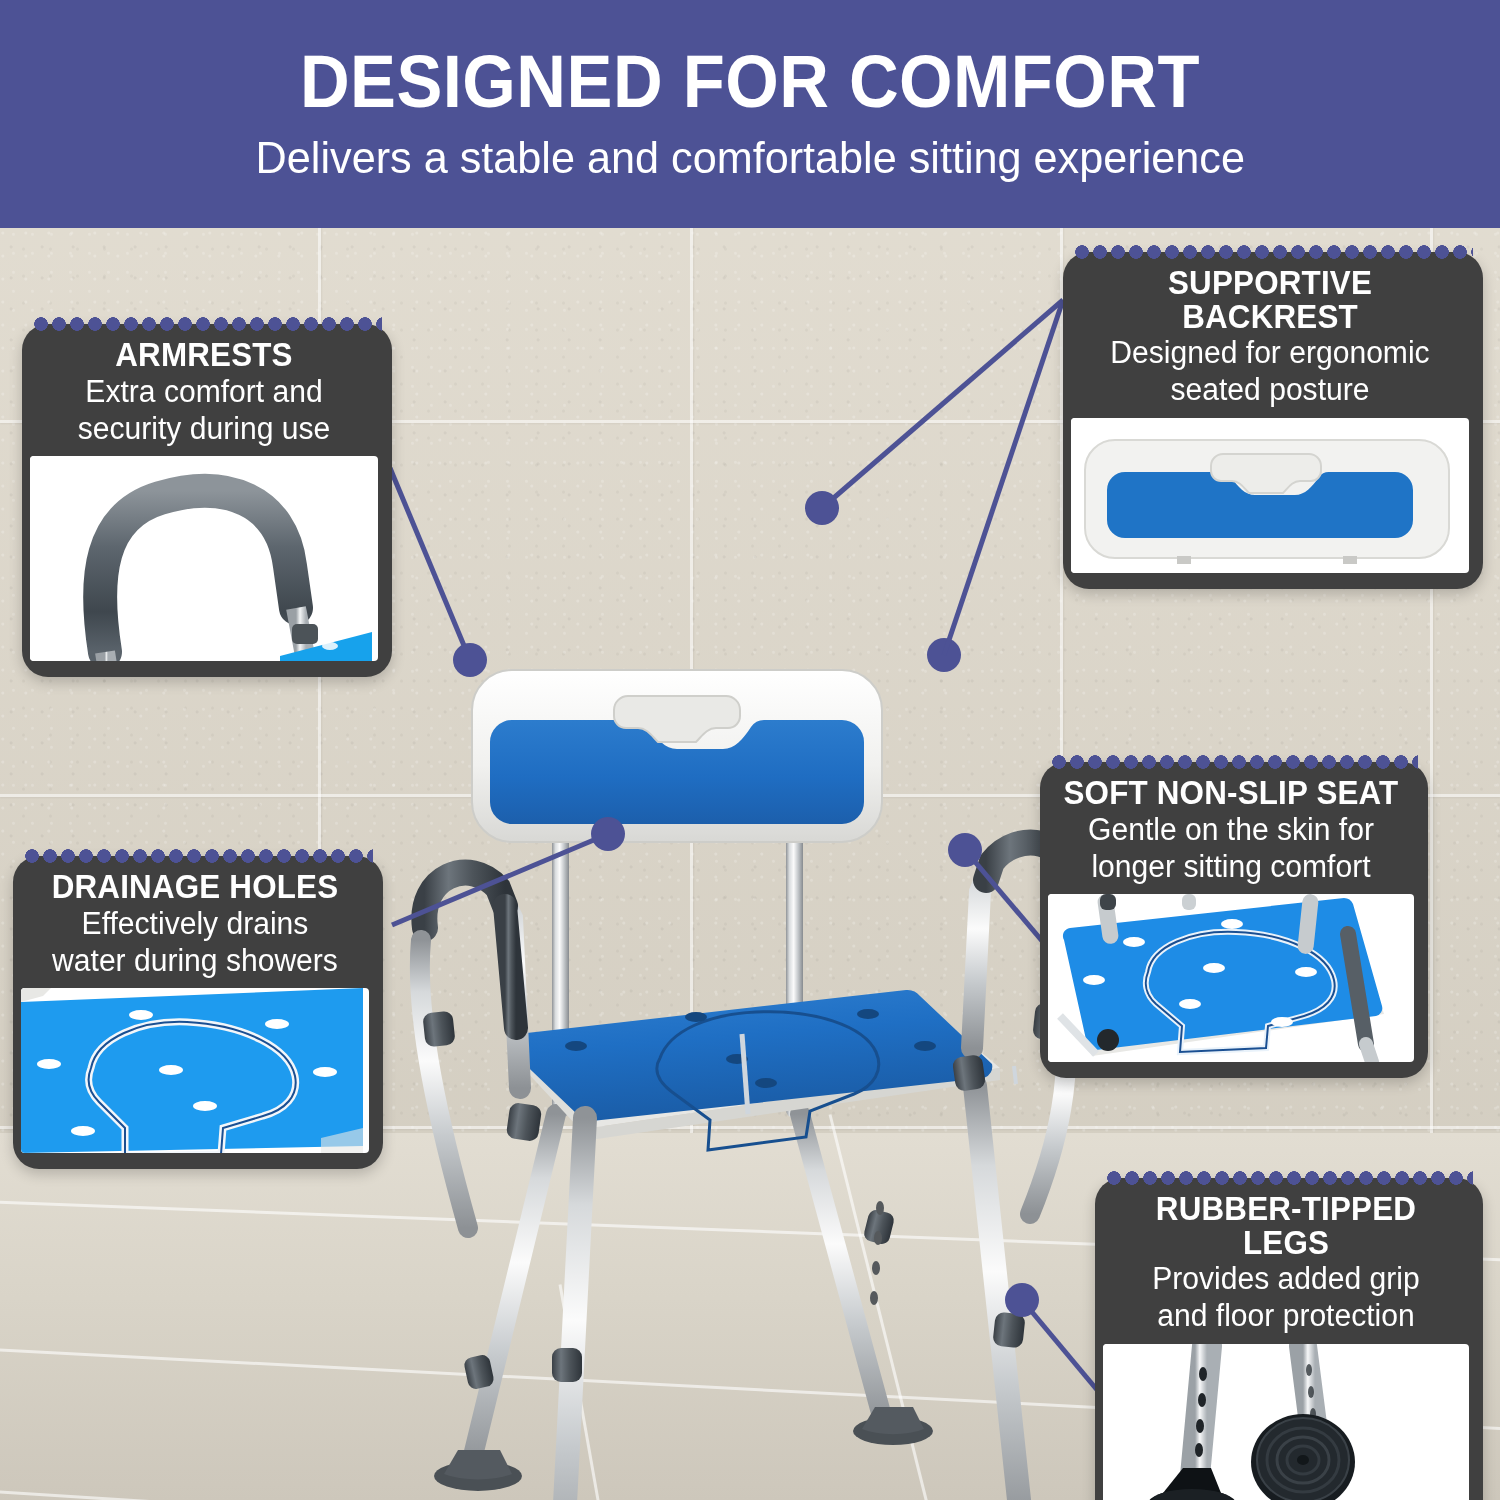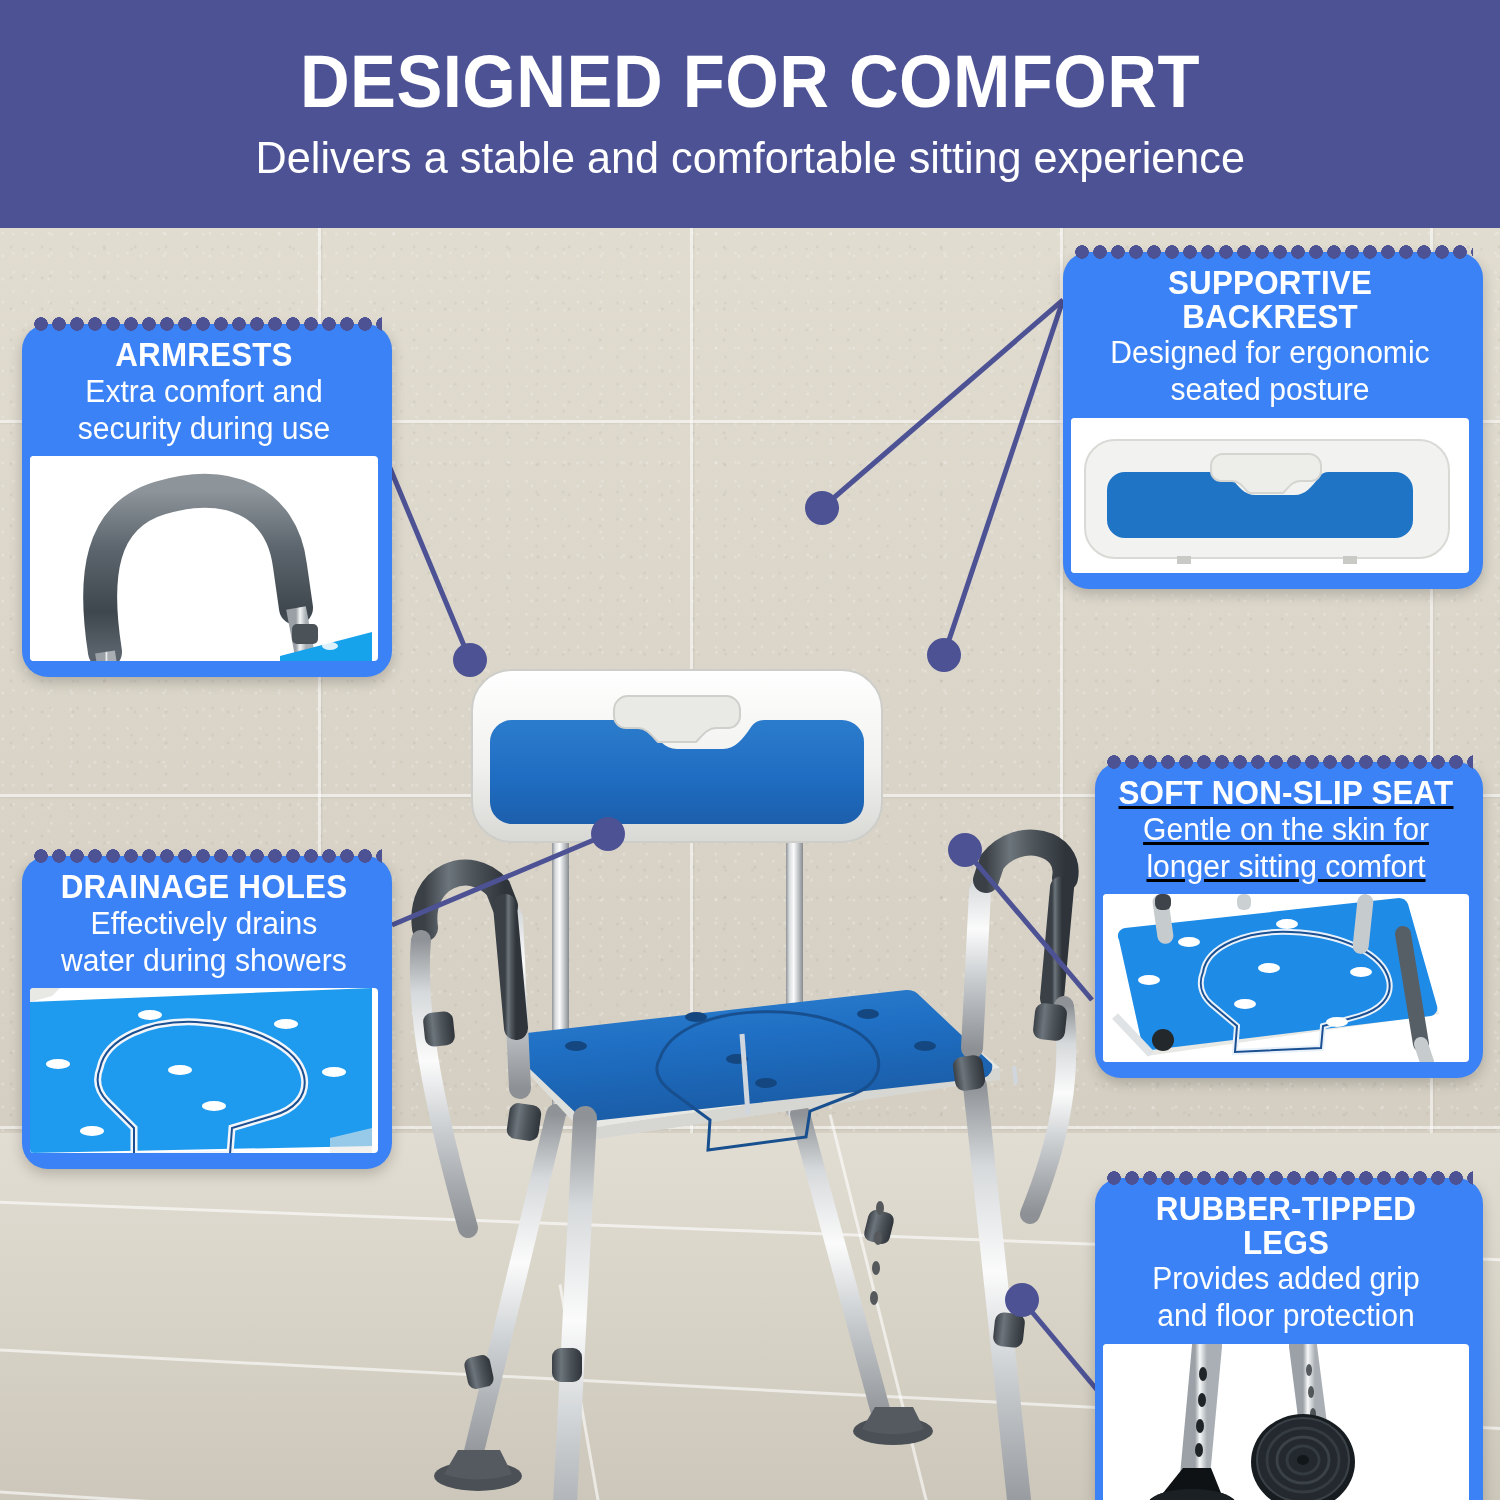--- a/index.html
+++ b/index.html
@@ -73,21 +73,21 @@
     background: linear-gradient(180deg, #e2ddd2 0%, #d9d4c8 45%, #cdc7bb 100%);
   }
   .floor-line { position: absolute; background: rgba(255,255,255,.6); height: 3px; transform-origin: left center; }
 
   
   #chair { position: absolute; left: 0; top: 0; width: 1500px; height: 1272px; }
 
   
   .callout {
     position: absolute;
-    background: #3b82f6;
+    background: #404040;
     border-radius: 26px;
     padding: 14px 14px 16px 8px;
     box-shadow: 0 5px 14px rgba(0,0,0,.20);
   }
   .callout::before {
     
     content: "";
     position: absolute; left: 10px; right: 10px; top: -7px; height: 14px;
     background:
       radial-gradient(circle at 9px 7px, #4d5295 6.6px, transparent 7px) repeat-x;
@@ -369,21 +369,21 @@
                  H46 a18 18 0 0 1 -18 -18 v-30 a18 18 0 0 1 18 -18 z" transform="translate(8,0)" fill="#1f74c6"></path>
         <path d="M152 36 h86 a12 12 0 0 1 12 12 v5 a10 10 0 0 1 -10 10 h-11
                  c-8 0 -12 7 -17 12 h-34 c-5 -5 -9 -12 -17 -12 h-11
                  a10 10 0 0 1 -10 -10 v-5 a12 12 0 0 1 12 -12 z" fill="#ededea" stroke="#d4d4d0" stroke-width="2"></path>
         <rect x="106" y="138" width="14" height="8" fill="#c9c9c6"></rect>
         <rect x="272" y="138" width="14" height="8" fill="#c9c9c6"></rect>
       </svg>
     </div>
   </div>
 
-  <div class="callout" style="left:22px; top:856px; width:370px;">
+  <div class="callout" style="left:13px; top:856px; width:370px;">
     <div class="callout-title">DRAINAGE HOLES</div>
     <div class="callout-sub">Effectively drains</div>
     <div class="callout-sub">water during showers</div>
     <div class="callout-photo" style="height:165px;">
       <svg viewBox="0 0 342 165" width="342" height="165">
         <rect width="342" height="165" fill="#fff"></rect>
         <path d="M0 14 L342 0 L342 158 L0 165 Z" fill="#1e9bef"></path>
         <path d="M70 80 c6 -30 50 -48 96 -46 c58 3 102 26 108 54
                  c4 20 -10 34 -32 40 l-40 12 l-2 26 l-96 2 l0 -28
                  l-26 -26 c-12 -12 -12 -24 -8 -34 z" fill="none" stroke="#f2f6fa" stroke-width="7"></path>
@@ -398,21 +398,21 @@
           <ellipse cx="184" cy="118" rx="12" ry="5"></ellipse>
           <ellipse cx="304" cy="84" rx="12" ry="5"></ellipse>
           <ellipse cx="62" cy="143" rx="12" ry="5"></ellipse>
         </g>
         <path d="M0 14 L22 8 L30 0 L0 0 Z" fill="#e8e8e5"></path>
         <path d="M300 150 L342 140 L342 165 L300 165 Z" fill="#e8e8e5" opacity=".6"></path>
       </svg>
     </div>
   </div>
 
-  <div class="callout" style="left:1095px; top:762px; width:388px;text-decoration:underline;">
+  <div class="callout" style="left:1040px; top:762px; width:388px;">
     <div class="callout-title">SOFT NON-SLIP SEAT</div>
     <div class="callout-sub">Gentle on the skin for</div>
     <div class="callout-sub">longer sitting comfort</div>
     <div class="callout-photo" style="height:168px;">
       <svg viewBox="0 0 360 168" width="360" height="168">
         <rect width="360" height="168" fill="#fff"></rect>
         <path d="M18 40 L300 8 L336 120 L44 162 Z" fill="#e8e8e5"></path>
         <path d="M22 34 L296 4 a10 10 0 0 1 9 6 L334 112
                  a8 8 0 0 1 -6 10 L48 156 a10 10 0 0 1 -9 -6
                  L16 46 a8 8 0 0 1 6 -12 z" fill="#1e8ce6"></path>

